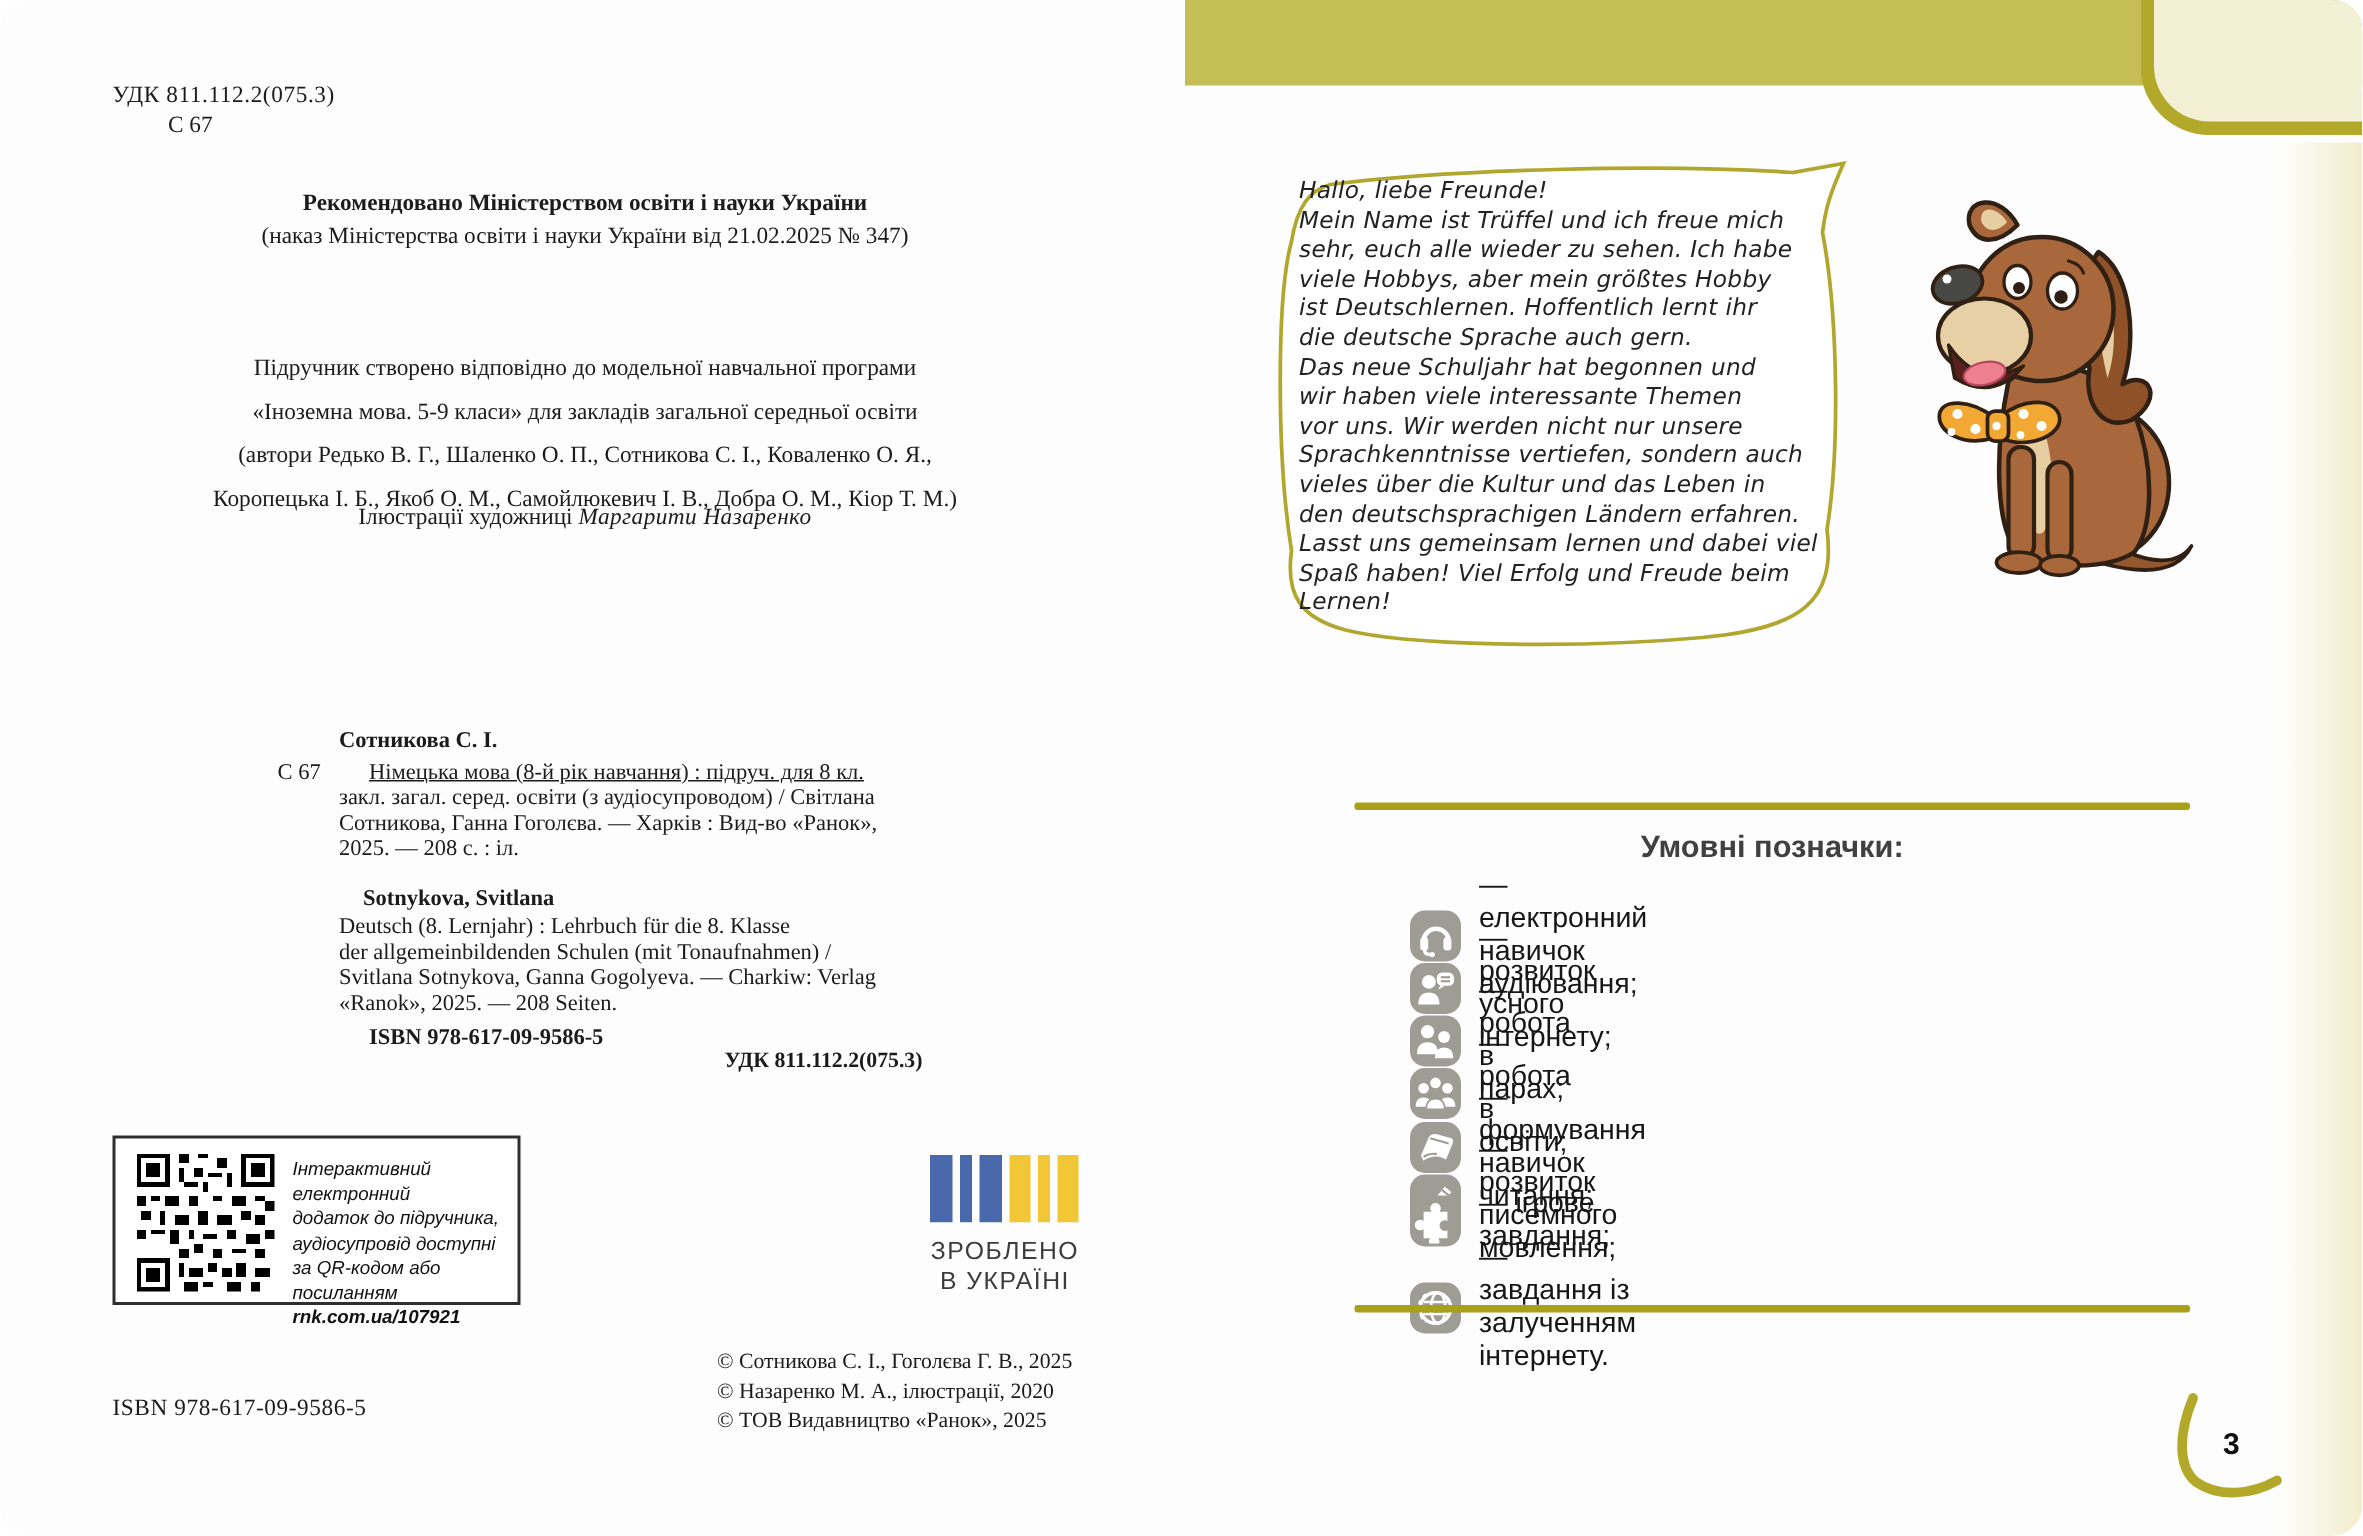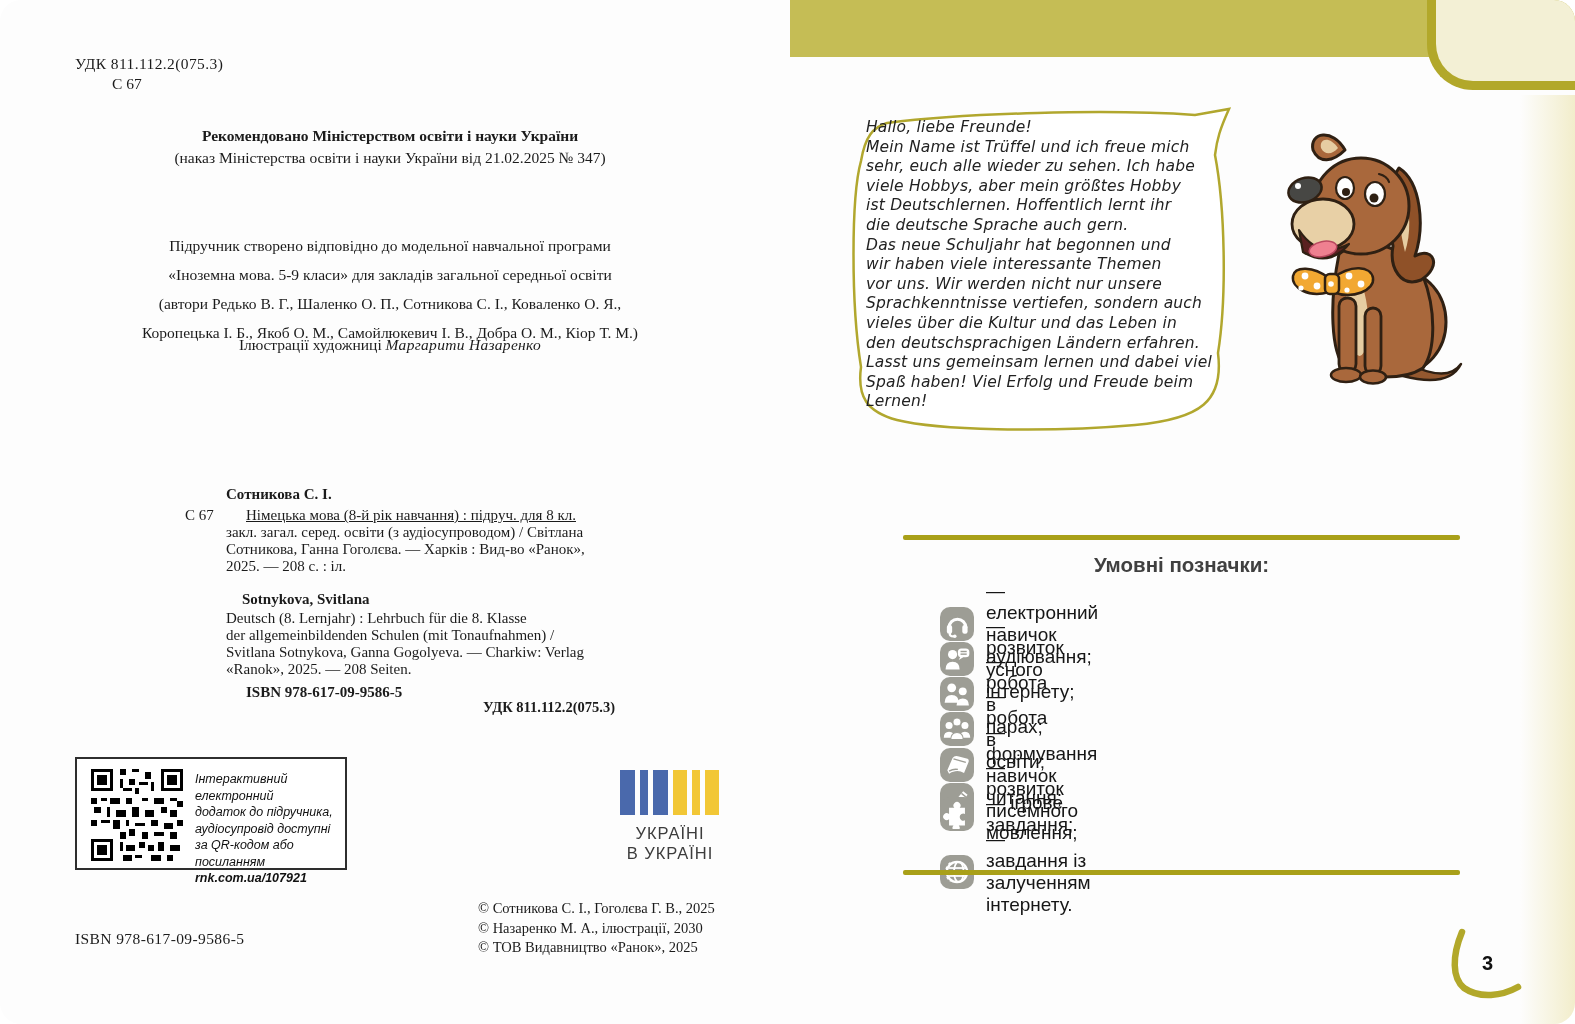--- a/index.html
+++ b/index.html
@@ -194,28 +194,28 @@
   <div class="abs miu">
     <svg class="miu-bars" width="100" height="45" viewBox="0 0 100 45">
       <rect x="0" y="0" width="15" height="45" fill="#4a69ac"></rect>
       <rect x="20" y="0" width="8" height="45" fill="#4a69ac"></rect>
       <rect x="33" y="0" width="15" height="45" fill="#4a69ac"></rect>
       <rect x="53" y="0" width="14" height="45" fill="#f2c736"></rect>
       <rect x="72" y="0" width="8" height="45" fill="#f2c736"></rect>
       <rect x="85" y="0" width="14" height="45" fill="#f2c736"></rect>
     </svg>
     <div class="miu-t">
-      <div>УКРАЇНІ</div>
+      <div>ЗРОБЛЕНО</div>
       <div>В УКРАЇНІ</div>
     </div>
   </div>
 
   <div class="abs copyrights">
     <div>© Сотникова С. І., Гоголєва Г. В., 2025</div>
-    <div>© Назаренко М. А., ілюстрації, 2030</div>
+    <div>© Назаренко М. А., ілюстрації, 2020</div>
     <div>© ТОВ Видавництво «Ранок», 2025</div>
   </div>
 
   <div class="abs isbn-bottom">ISBN 978-617-09-9586-5</div>
 
   <div class="abs band"></div>
   <div class="abs corner-tab"></div>
   <div class="abs edge-glow"></div>
 
   <svg class="abs bubble" viewBox="0 0 395 334">

